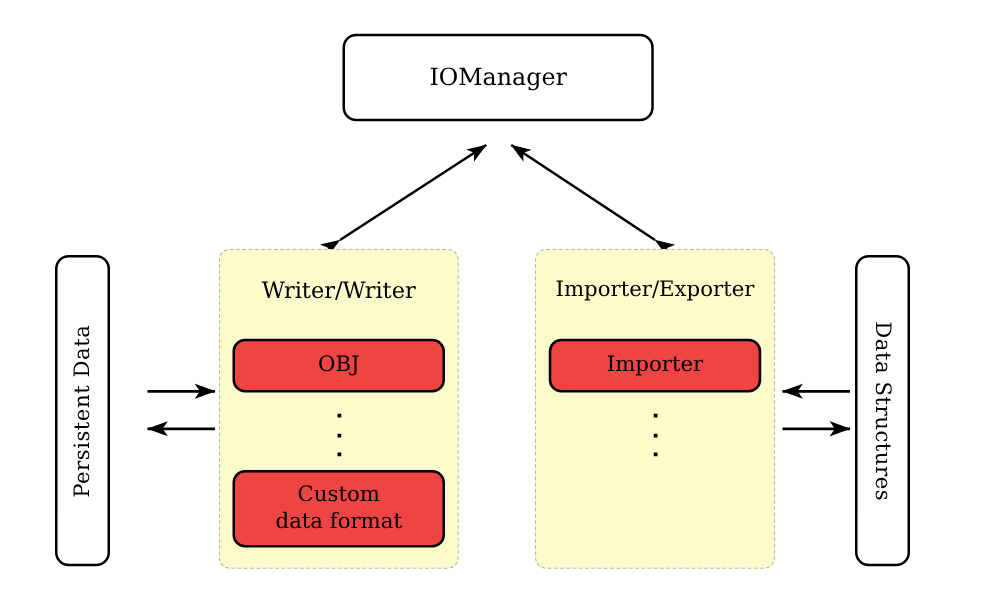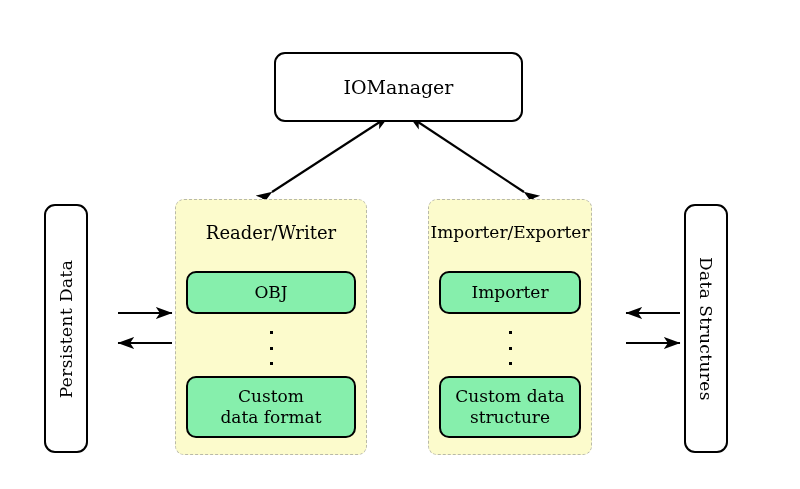--- a/index.html
+++ b/index.html
@@ -20,21 +20,21 @@
     position: absolute;
     box-sizing: border-box;
     display: flex;
     align-items: center;
     justify-content: center;
     text-align: center;
   }
   
   .manager {
     left: 274px;
-    top: 52px;
+    top: 27px;
     width: 249px;
     height: 70px;
     border: 2.2px solid #000;
     border-radius: 11px;
     background: #ffffff;
     font-size: 19px;
   }
   
   .side-box {
     position: absolute;
@@ -58,39 +58,39 @@
 
   
   .group {
     position: absolute;
     box-sizing: border-box;
     border: 1.6px dashed #b9b9a8;
     border-radius: 9px;
     background: #fcfbcc;
   }
   .group.left-group  { left: 175px; top: 199px; width: 192px; height: 256px; }
-  .group.right-group { left: 428px; top: 199px; width: 164px; height: 256px; }
+  .group.right-group { left: 428px; top: 199px; width: 192px; height: 256px; }
   .group-title {
     position: absolute;
     left: 0;
     right: 0;
     top: 22px;
     text-align: center;
     font-size: 18px;
     white-space: nowrap;
   }
   .group.right-group .group-title { font-size: 17px; }
 
   
   .item {
     position: absolute;
     box-sizing: border-box;
     border: 2.4px solid #000;
     border-radius: 10px;
-    background: #86efac;
+    background: #ef4444;
     display: flex;
     align-items: center;
     justify-content: center;
     text-align: center;
     font-size: 17px;
     line-height: 1.25;
     left: 10px;
     right: 10px;
   }
   .item.first { top: 71px;  height: 43px; }
@@ -171,21 +171,21 @@
 
   <div class="side-box left">
     <span class="vlabel ccw">Persistent Data</span>
   </div>
 
   <div class="side-box right">
     <span class="vlabel cw">Data Structures</span>
   </div>
 
   <div class="group left-group">
-    <div class="group-title">Reader/Writer</div>
+    <div class="group-title">Writer/Writer</div>
     <div class="item first">
       <span>OBJ</span>
     </div>
     <div class="vdots">
       <i></i>
         <i></i>
         <i></i>
     </div>
     <div class="item last">
       <span>
@@ -198,21 +198,15 @@
   <div class="group right-group">
     <div class="group-title">Importer/Exporter</div>
     <div class="item first">
       <span>Importer</span>
     </div>
     <div class="vdots">
       <i></i>
         <i></i>
         <i></i>
     </div>
-    <div class="item last">
-      <span>
-        <span>Custom data</span><br>
-        <span>structure</span>
-      </span>
-    </div>
   </div>
 
 </div>
 
 </body></html>

